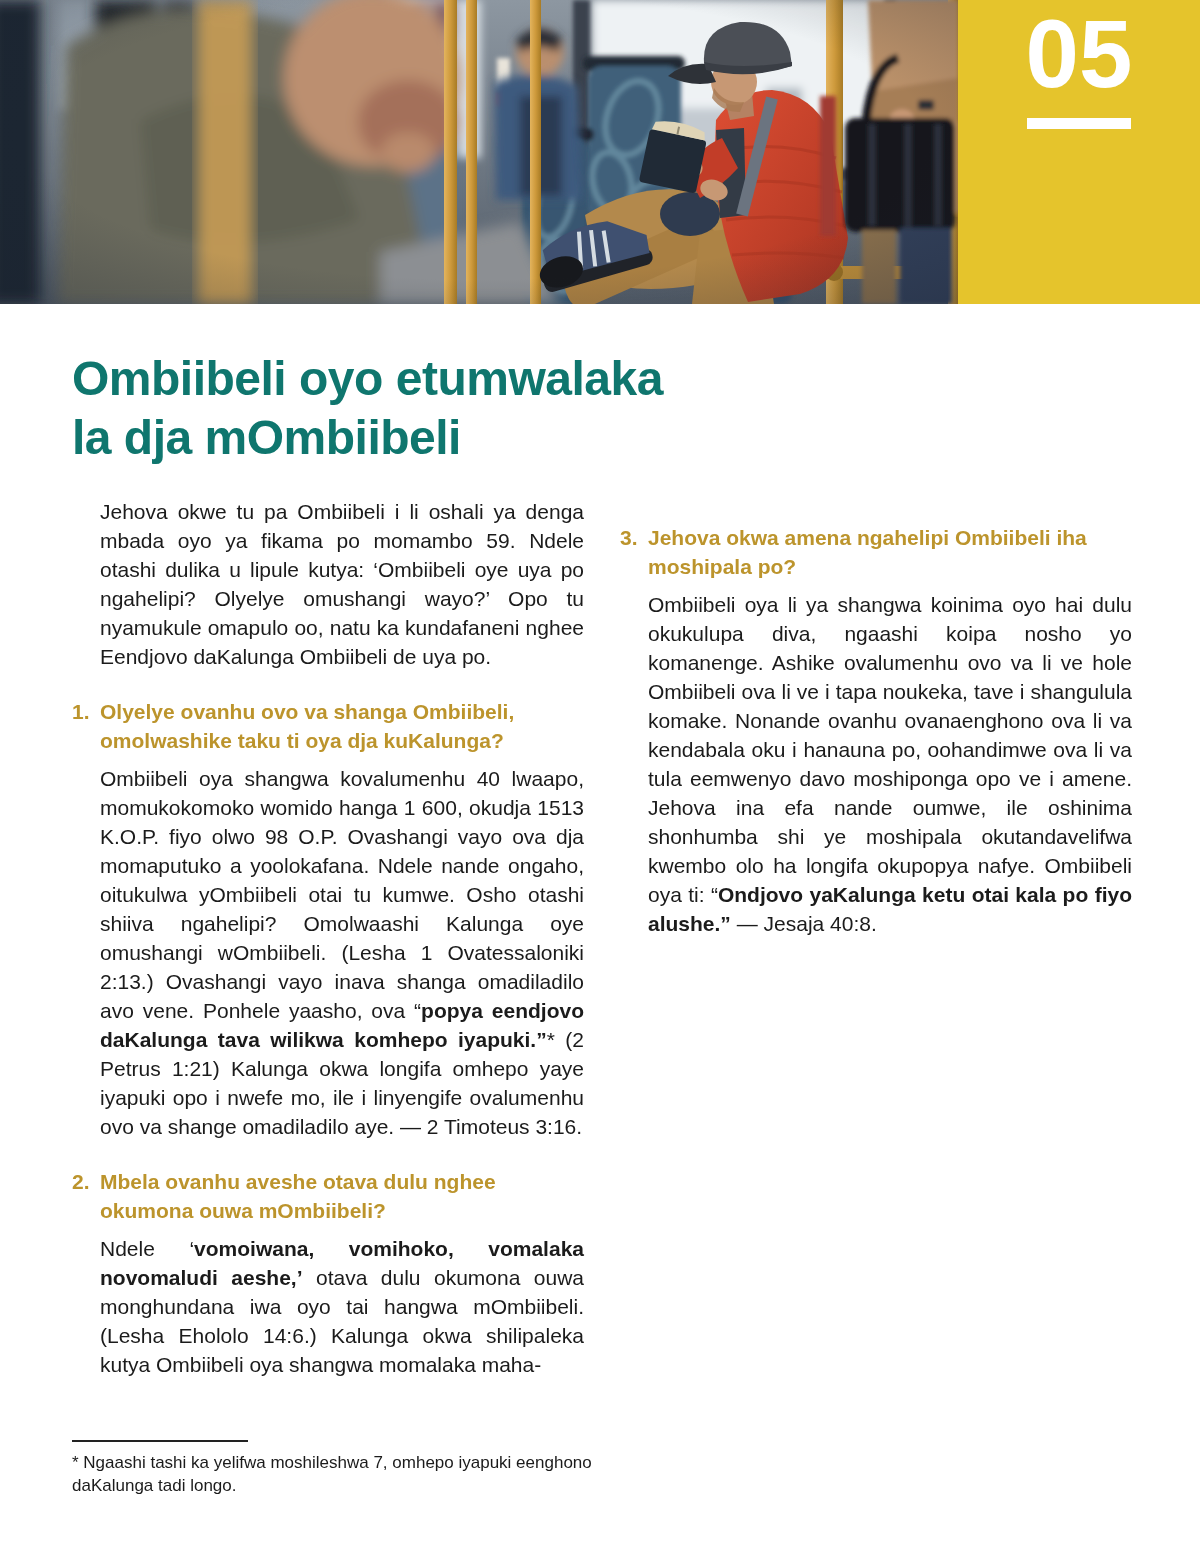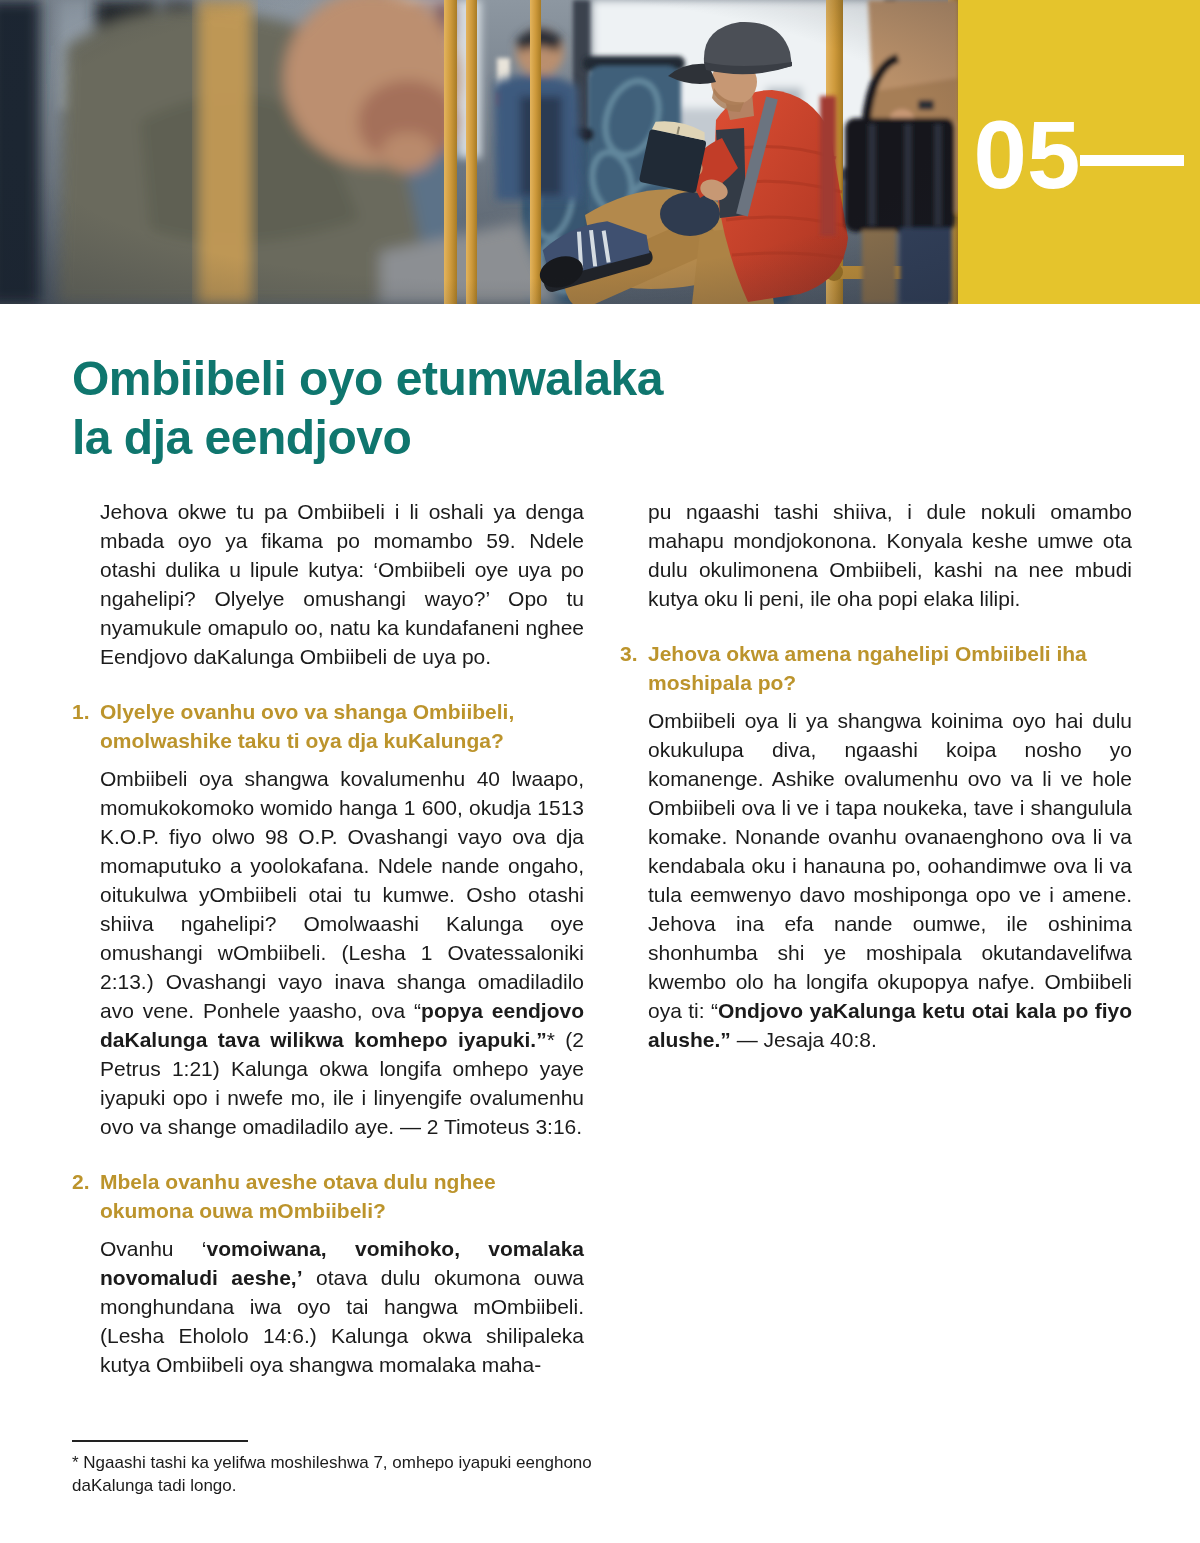--- a/index.html
+++ b/index.html
@@ -1,21 +1,21 @@
 <!DOCTYPE html>
 <html><head>
 <meta charset="utf-8">
 <style>
   html,body{margin:0;padding:0;background:#ffffff;}
   .page{position:relative;width:1200px;height:1543px;background:#ffffff;
         font-family:"Liberation Sans",sans-serif;color:#1b1b1b;overflow:hidden;}
   .photo-band{position:absolute;left:0;top:0;width:958px;height:304px;overflow:hidden;}
   .photo-band svg{display:block;}
   .number-block{position:absolute;left:958px;top:0;width:242px;height:304px;
-        display:flex;flex-direction:row;align-items:center;justify-content:center;}
+        display:flex;flex-direction:column;align-items:center;justify-content:flex-start;}
   .num{font-size:96px;font-weight:bold;color:#ffffff;line-height:1;margin-top:6px;}
   .num-rule{width:104px;height:11px;background:#ffffff;margin-top:16px;}
   .title{position:absolute;left:72px;top:350px;margin:0;font-size:48px;line-height:1.22;
         font-weight:bold;letter-spacing:-0.5px;color:#0f766e;}
   .col{position:absolute;top:497px;width:512px;font-size:21px;line-height:29px;
         text-align:justify;color:#1b1b1b;}
   .col-left{left:72px;}
   .col-right{left:620px;}
   .body{margin:0 0 0 28px;padding:0;}
   .question{position:relative;padding-left:28px;margin:26px 0 9px 0;font-weight:bold;
@@ -181,32 +181,31 @@
     </svg>
   </div>
 
   <div class="number-block" id="number-block" style="background: rgb(229, 196, 44);">
     <div class="num">05</div>
     <div class="num-rule"></div>
   </div>
 
   <h1 class="title">
     <span>Ombiibeli oyo etumwalaka</span><br>
-    <span>la dja eendjovo</span>
+    <span>la dja mOmbiibeli</span>
   </h1>
 
   <div class="col col-left" id="col-left">
       <p class="body"><span>Jehova okwe tu pa Ombiibeli i li oshali ya denga mbada oyo ya fikama po momambo 59. Ndele otashi dulika u lipule kutya: ‘Ombiibeli oye uya po ngahelipi? Olyelye omushangi wayo?’ Opo tu nyamukule omapulo oo, natu ka kundafaneni nghee Eendjovo daKalunga Ombiibeli de uya po.</span></p>
       <div class="question" style="color: rgb(188, 148, 44);"><span class="qnum">1.</span><span>Olyelye ovanhu ovo va shanga Ombiibeli, omolwashike taku ti oya dja kuKalunga?</span></div>
       <p class="body"><span>Ombiibeli oya shangwa kovalumenhu 40 lwaapo, momukokomoko womido hanga 1 600, okudja 1513 K.O.P. fiyo olwo 98 O.P. Ovashangi vayo ova dja momaputuko a yoolokafana. Ndele nande ongaho, oitukulwa yOmbiibeli otai tu kumwe. Osho otashi shiiva ngahelipi? Omolwaashi Kalunga oye omushangi wOmbiibeli. (Lesha 1 Ovatessaloniki 2:13.) Ovashangi vayo inava shanga omadiladilo avo vene. Ponhele yaasho, ova “</span><span class="b">popya eendjovo daKalunga tava wilikwa komhepo iyapuki.”</span><span>* (2 Petrus 1:21) Kalunga okwa longifa omhepo yaye iyapuki opo i nwefe mo, ile i linyengife ovalumenhu ovo va shange omadiladilo aye. — 2 Timoteus 3:16.</span></p>
       <div class="question" style="color: rgb(188, 148, 44);"><span class="qnum">2.</span><span>Mbela ovanhu aveshe otava dulu nghee okumona ouwa mOmbiibeli?</span></div>
-      <p class="body"><span>Ovanhu ‘</span><span class="b">vomoiwana, vomihoko, vomalaka novomaludi aeshe,’</span><span> otava dulu okumona ouwa monghundana iwa oyo tai hangwa mOmbiibeli. (Lesha Ehololo 14:6.) Kalunga okwa shilipaleka kutya Ombiibeli oya shangwa momalaka maha-</span></p>
+      <p class="body"><span>Ndele ‘</span><span class="b">vomoiwana, vomihoko, vomalaka novomaludi aeshe,’</span><span> otava dulu okumona ouwa monghundana iwa oyo tai hangwa mOmbiibeli. (Lesha Ehololo 14:6.) Kalunga okwa shilipaleka kutya Ombiibeli oya shangwa momalaka maha-</span></p>
     </div>
   <div class="col col-right" id="col-right">
-      <p class="body"><span>pu ngaashi tashi shiiva, i dule nokuli omambo mahapu mondjokonona. Konyala keshe umwe ota dulu okulimonena Ombiibeli, kashi na nee mbudi kutya oku li peni, ile oha popi elaka lilipi.</span></p>
       <div class="question" style="color: rgb(188, 148, 44);"><span class="qnum">3.</span><span>Jehova okwa amena ngahelipi Ombiibeli iha moshipala po?</span></div>
       <p class="body"><span>Ombiibeli oya li ya shangwa koinima oyo hai dulu okukulupa diva, ngaashi koipa nosho yo komanenge. Ashike ovalumenhu ovo va li ve hole Ombiibeli ova li ve i tapa noukeka, tave i shangulula komake. Nonande ovanhu ovanaenghono ova li va kendabala oku i hanauna po, oohandimwe ova li va tula eemwenyo davo moshiponga opo ve i amene. Jehova ina efa nande oumwe, ile oshinima shonhumba shi ye moshipala okutandavelifwa kwembo olo ha longifa okupopya nafye. Ombiibeli oya ti: “</span><span class="b">Ondjovo yaKalunga ketu otai kala po fiyo alushe.”</span><span> — Jesaja 40:8.</span></p>
     </div>
 
   <div class="footnote-area">
     <div class="fn-rule"></div>
     <p class="fn-text">* Ngaashi tashi ka yelifwa moshileshwa 7, omhepo iyapuki eenghono daKalunga tadi longo.</p>
   </div>
 
 </div>

